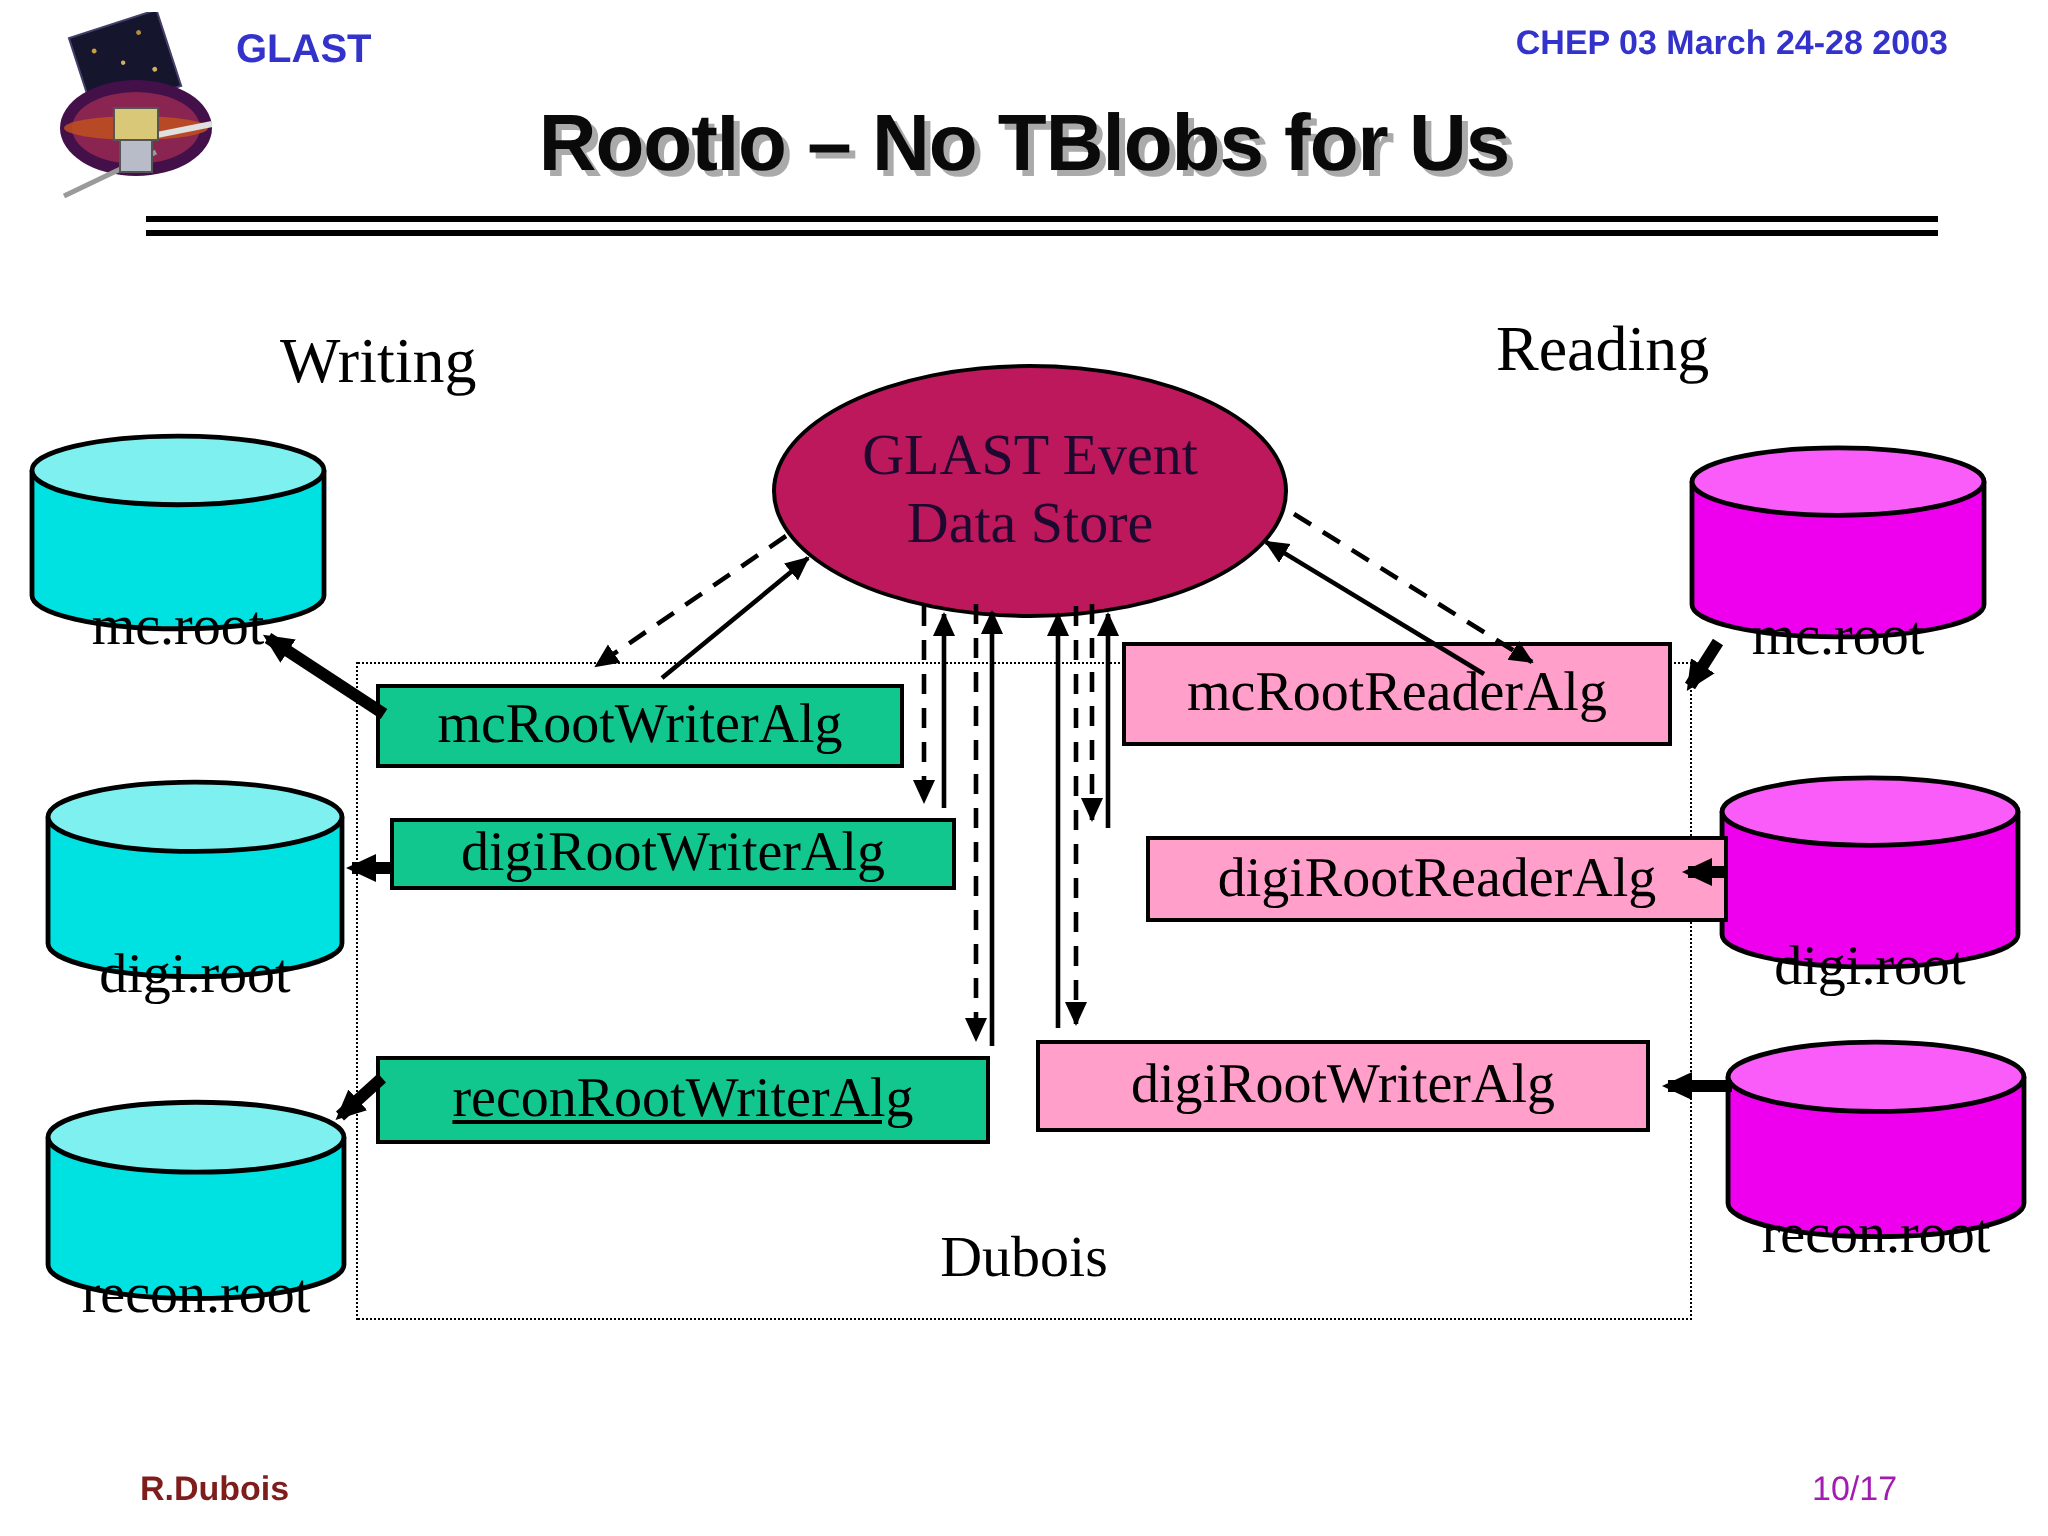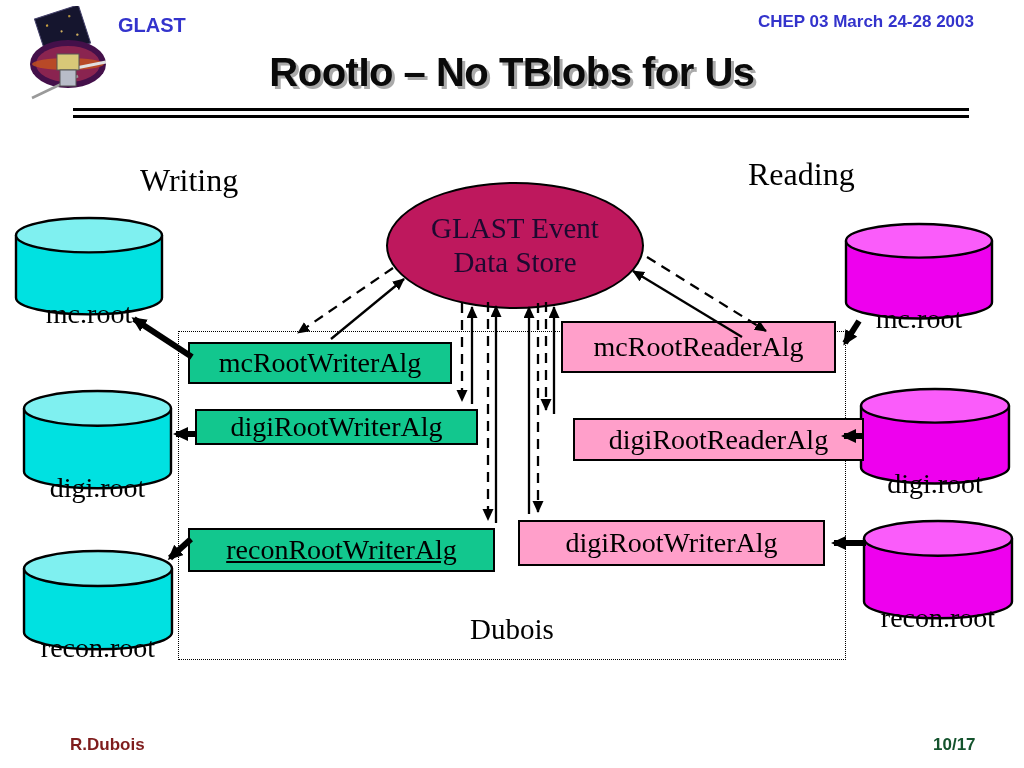--- a/index.html
+++ b/index.html
@@ -60,21 +60,21 @@
   .cr1{left:844px;top:221px;width:150px;height:103px;}
   .cr2{left:859px;top:386px;width:152px;height:103px;}
   .cr3{left:862px;top:518px;width:152px;height:106px;}
   
   .arrows{position:absolute;left:0;top:0;width:1024px;height:768px;z-index:10;pointer-events:none;}
   .ln{stroke:#000;stroke-width:2.3;fill:none;}
   .dash{stroke-dasharray:10 7;}
   .thick{stroke:#000;stroke-width:6;fill:none;}
   
   .author{position:absolute;left:70px;top:735px;font-size:17px;font-weight:bold;color:#7f1d1d;}
-  .page-num{position:absolute;left:906px;top:735px;font-size:17px;font-weight:bold;color:#14532d;margin-left:27px;}
+  .page-num{position:absolute;left:906px;top:735px;font-size:17px;font-weight:normal;color:#a21caf;}
 </style>
 </head>
 <body>
 
 <div class="slide">
 
   <svg class="logo" viewBox="0 0 80 98">
     <g transform="rotate(-18 38 26)">
       <rect x="12" y="4" width="46" height="40" fill="#15152e" stroke="#44406a" stroke-width="1"></rect>
       <circle cx="22" cy="14" r="1.2" fill="#c8a040"></circle>

